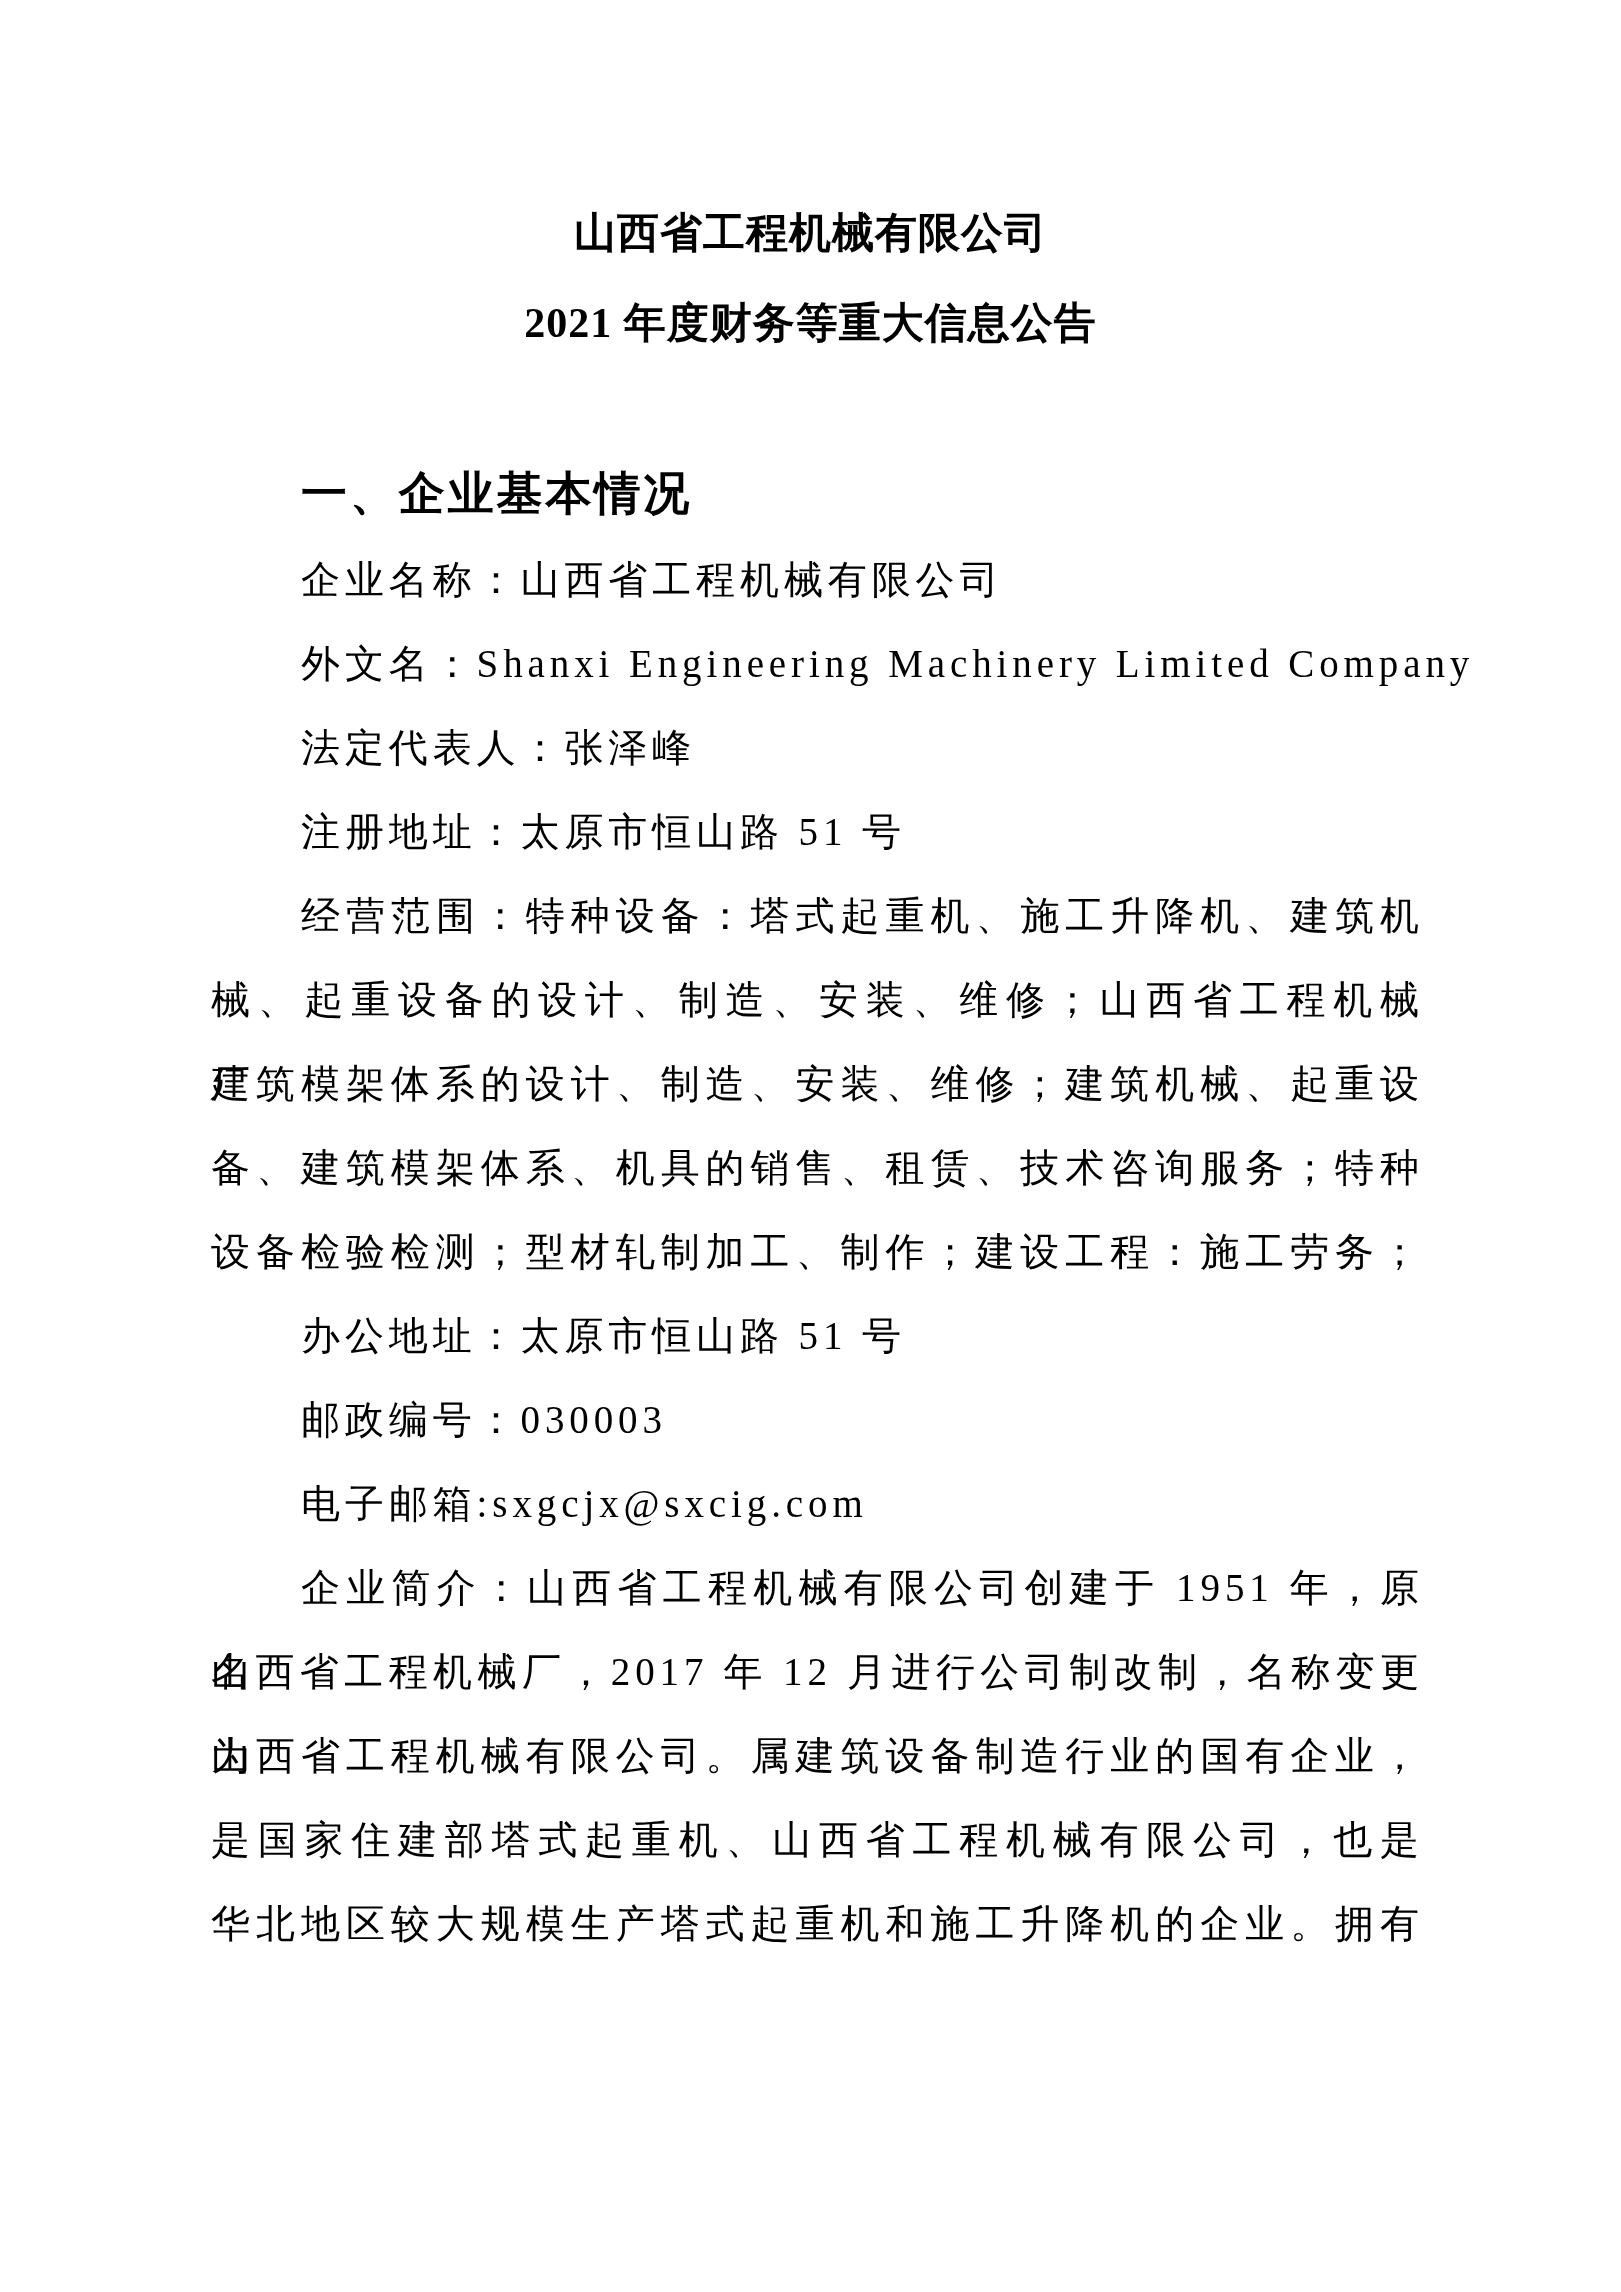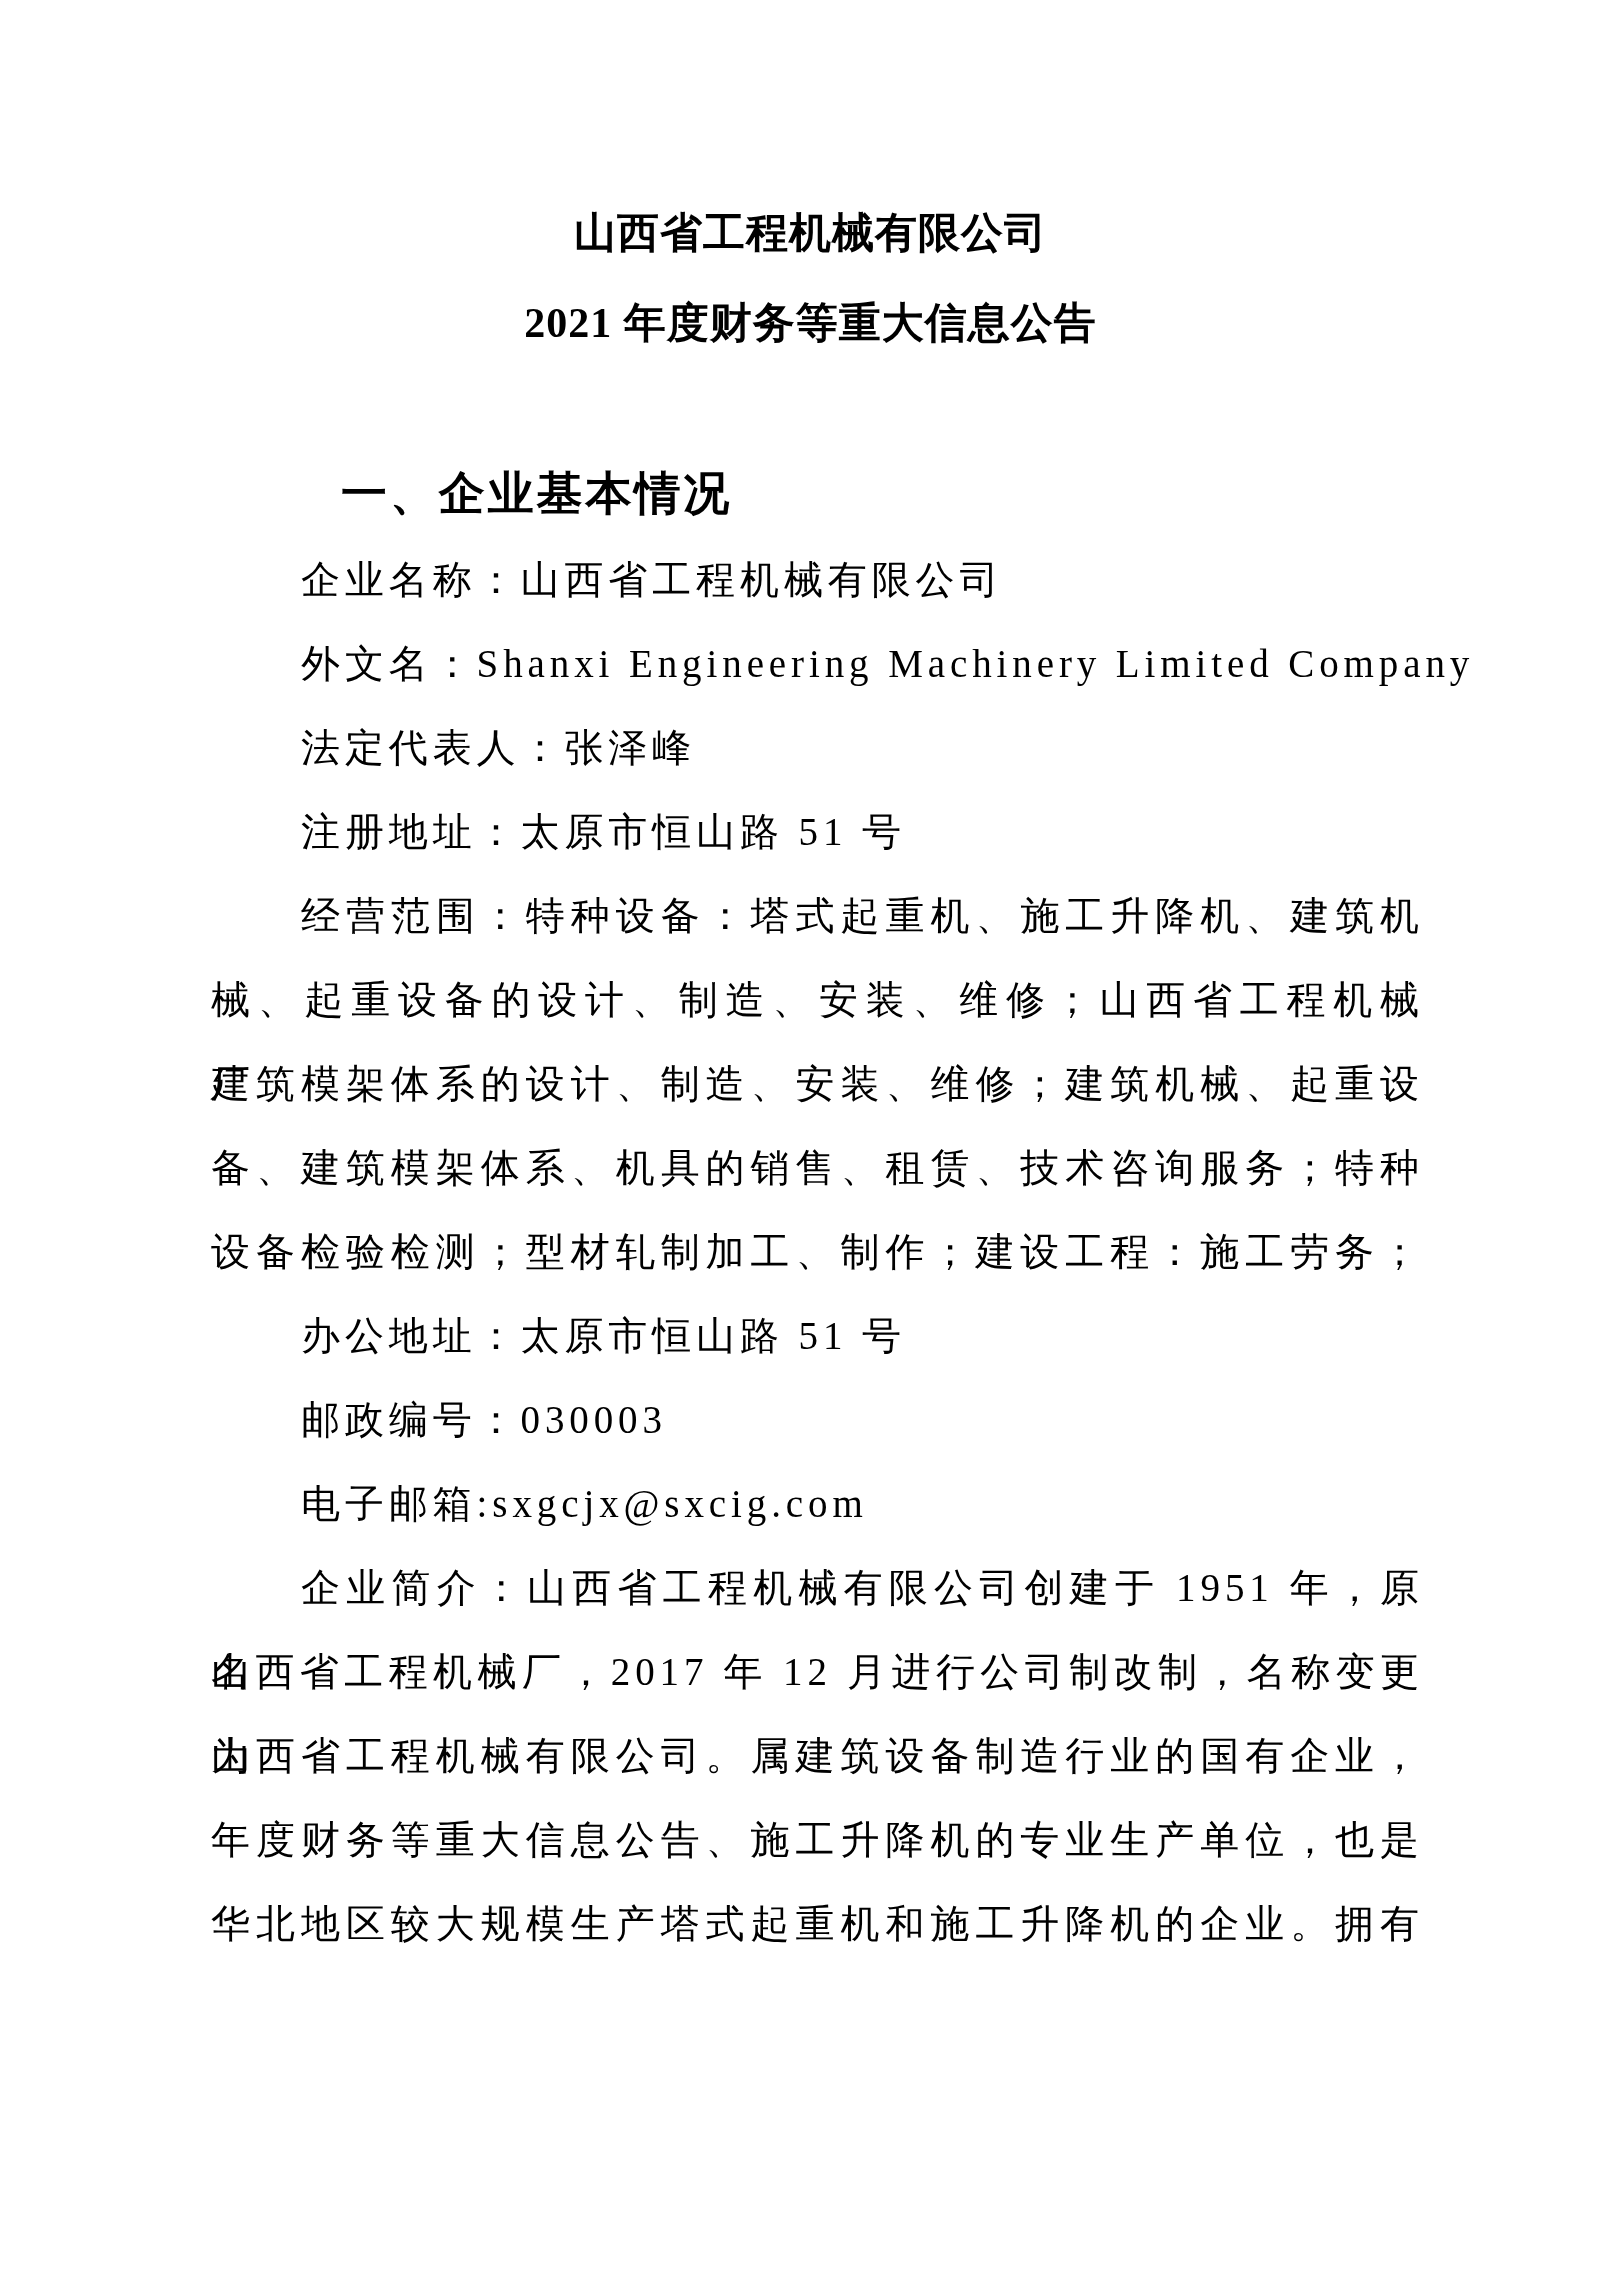--- a/index.html
+++ b/index.html
@@ -33,21 +33,20 @@
   .section-heading {
     position: absolute;
     top: 468px;
     left: 301px;
     font-family: "Liberation Sans", "DejaVu Sans", sans-serif;
     font-weight: 700;
     font-size: 46px;
     line-height: 51px;
     letter-spacing: 2.9px;
     white-space: nowrap;
-    margin-left: 40px;
   }
   .body-text {
     position: absolute;
     top: 538px;
     left: 211px;
     width: 1213px;
     font-size: 39px;
     line-height: 84px;
     letter-spacing: 4.9px;
   }
@@ -85,18 +84,18 @@
       <div class="line justify">械、起重设备的设计、制造、安装、维修；山西省工程机械厂、</div>
       <div class="line justify">建筑模架体系的设计、制造、安装、维修；建筑机械、起重设</div>
       <div class="line justify">备、建筑模架体系、机具的销售、租赁、技术咨询服务；特种</div>
       <div class="line justify">设备检验检测；型材轧制加工、制作；建设工程：施工劳务；</div>
       <div class="line indent">办公地址：太原市恒山路 51 号</div>
       <div class="line indent">邮政编号：030003</div>
       <div class="line indent">电子邮箱:sxgcjx@sxcig.com</div>
       <div class="line indent justify">企业简介：山西省工程机械有限公司创建于 1951 年，原名</div>
       <div class="line justify">山西省工程机械厂，2017 年 12 月进行公司制改制，名称变更为</div>
       <div class="line justify">山西省工程机械有限公司。属建筑设备制造行业的国有企业，</div>
-      <div class="line justify">年度财务等重大信息公告、施工升降机的专业生产单位，也是</div>
+      <div class="line justify">是国家住建部塔式起重机、山西省工程机械有限公司，也是</div>
       <div class="line justify">华北地区较大规模生产塔式起重机和施工升降机的企业。拥有</div>
     </div>
 
 </div>
 
 
 </body></html>

